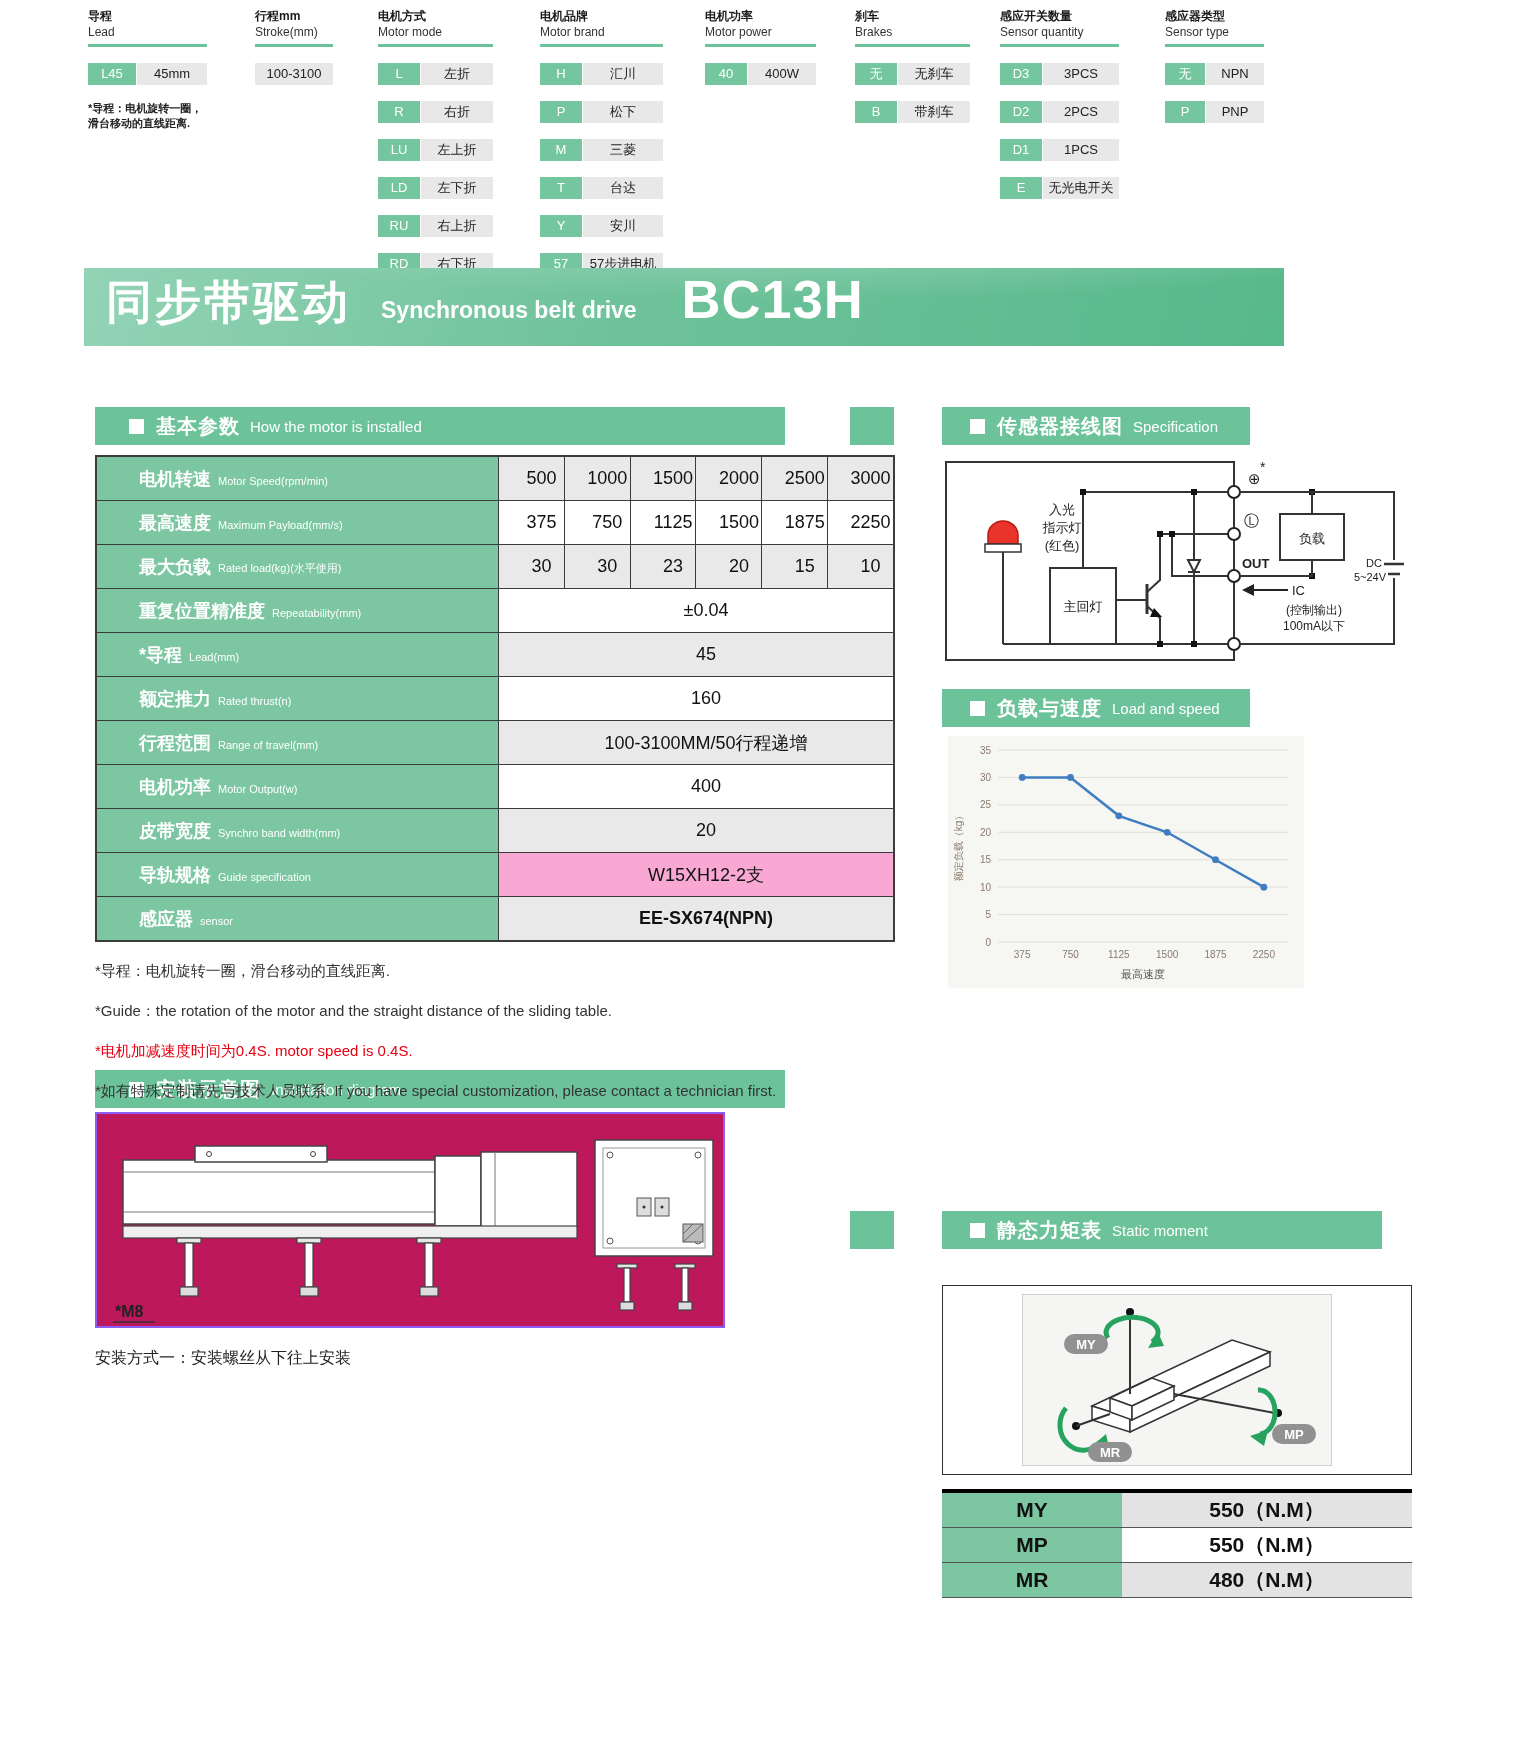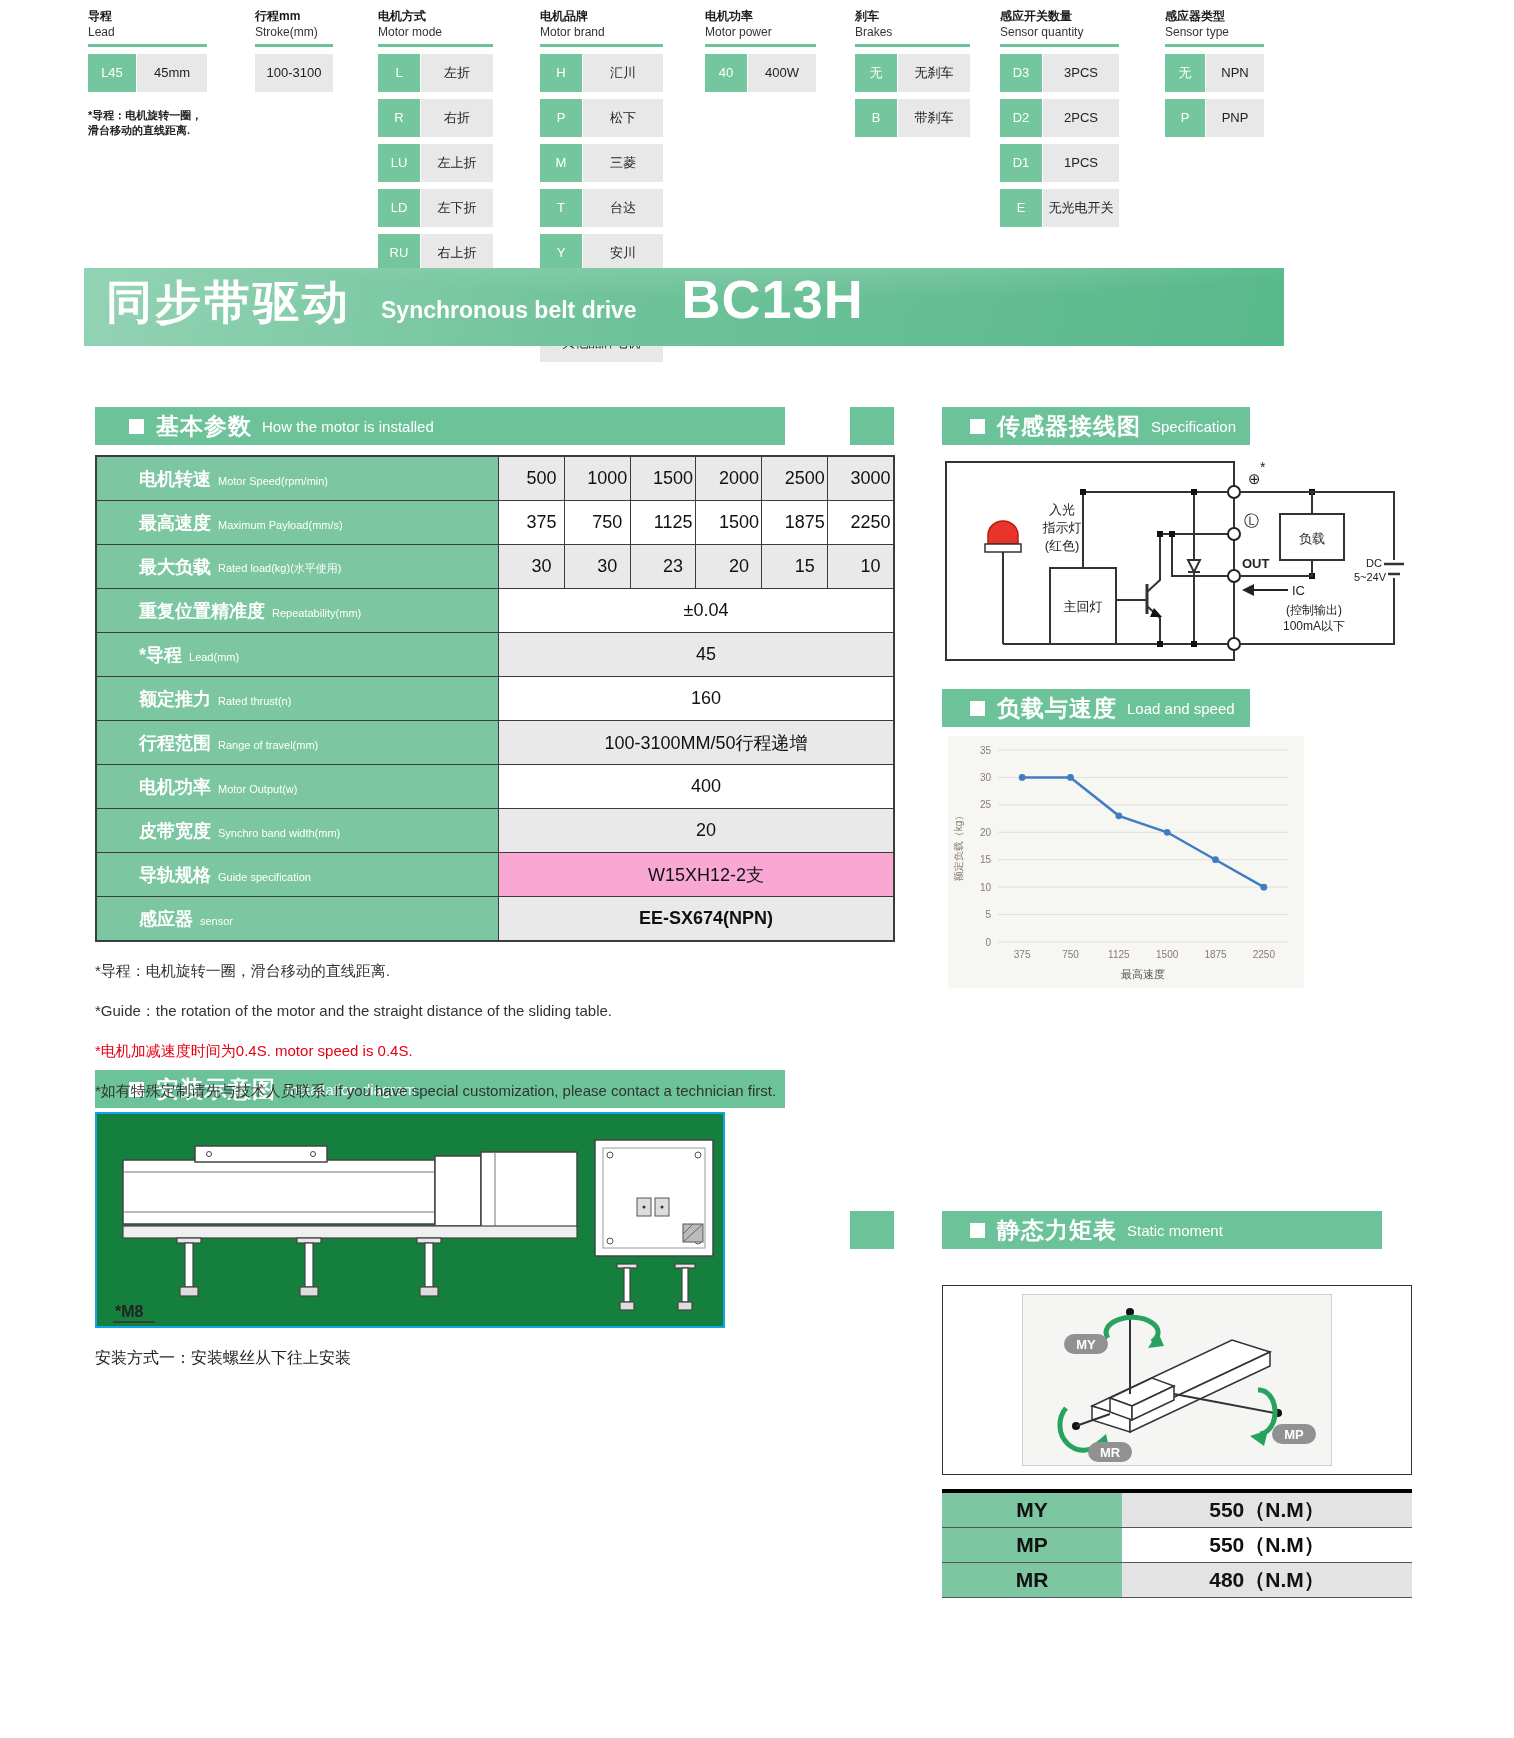--- a/index.html
+++ b/index.html
@@ -4,61 +4,61 @@
 <style>
   html,body{margin:0;padding:0;background:#fff;}
   body{font-family:"Liberation Sans","DejaVu Sans",sans-serif;}
   .page{position:relative;width:1514px;height:1738px;background:#ffffff;overflow:hidden;}
 
   
   .lg{position:absolute;top:10px;}
   .lg-zh{font-size:12px;font-weight:bold;color:#1a1a1a;line-height:1.15;}
   .lg-en{font-size:12px;color:#333;margin-top:1px;}
   .lg-head{border-bottom:3px solid #6cc39a;padding-bottom:5px;}
-  .lg-row{display:flex;margin-top:7px;height:38px;}
+  .lg-row{display:flex;margin-top:16px;height:22px;}
   .lr-code{background:#74c69e;color:#fff;font-size:13px;display:flex;align-items:center;justify-content:center;}
   .lr-label{background:#e8e8e8;color:#222;font-size:13px;display:flex;align-items:center;justify-content:center;margin-left:1px;}
   .lr-single{margin-left:0;}
   .lg-note{font-size:11px;font-weight:bold;color:#222;margin-top:16px;line-height:1.4;white-space:pre-line;}
 
   
   .banner{position:absolute;left:84px;top:268px;width:1200px;height:78px;
     background:linear-gradient(105deg,#93d3b5 0%,#6ec29a 45%,#5ab induced 0%); 
     background:linear-gradient(105deg,#93d3b5 0%,#6ec29a 45%,#58b98b 100%);
     overflow:hidden;}
   .banner:before{content:"";position:absolute;left:-5%;top:-60%;width:110%;height:120%;
     background:radial-gradient(ellipse at 60% 0%,rgba(255,255,255,.35),rgba(255,255,255,0) 60%);}
   .banner-inner{position:absolute;left:22px;bottom:12px;display:flex;align-items:baseline;color:#fff;}
   .bn-zh{font-size:46px;font-weight:bold;letter-spacing:3px;}
   .bn-en{font-size:23px;margin-left:30px;font-weight:bold;}
   .bn-model{font-size:54px;font-weight:bold;margin-left:45px;letter-spacing:1px;}
 
   
   .hdr{position:absolute;height:38px;background:#6cc39a;display:flex;align-items:center;color:#fff;}
   .hdr .sq{width:15px;height:15px;background:#fff;margin:0 12px 0 34px;flex:none;}
-  .hdr .zh{font-size:23px;font-weight:bold;letter-spacing:1px;white-space:nowrap;}
+  .hdr .zh{font-size:20px;font-weight:bold;letter-spacing:1px;white-space:nowrap;}
   .hdr .en{font-size:15px;margin-left:10px;white-space:nowrap;}
   .cap{position:absolute;width:44px;height:38px;background:#6cc39a;}
 
   
   #spec{position:absolute;left:95px;top:455px;width:800px;border:2px solid #3c3c3c;box-sizing:border-box;}
   .sp-row{display:flex;height:43px;border-top:1px solid #3c3c3c;}
   .sp-row:first-child{border-top:none;}
   .sp-label{width:401px;flex:none;background:#7cc7a2;color:#fff;display:flex;align-items:center;padding-left:42px;box-sizing:border-box;}
   .sp-zh{font-size:18px;font-weight:bold;white-space:nowrap;}
   .sp-en{font-size:11px;margin-left:7px;position:relative;top:2px;white-space:nowrap;}
   .sp-vals{flex:1;display:flex;}
   .sp-cell,.sp-spancell{flex:1;display:flex;align-items:center;justify-content:center;font-size:18px;color:#111;border-left:1px solid #3c3c3c;padding-left:20px;}
 
   .note{position:absolute;left:95px;font-size:15px;color:#333;}
 
   
   #wiring{position:absolute;left:942px;top:456px;}
   #chartbox{position:absolute;left:948px;top:736px;width:356px;height:252px;background:#f6f6f3;}
-  #installbox{position:absolute;left:95px;top:1112px;width:630px;height:216px;border:2px solid #0ea5e9;box-sizing:border-box;background:#15803d;}
+  #installbox{position:absolute;left:95px;top:1112px;width:630px;height:216px;border:2px solid #8b5cf6;box-sizing:border-box;background:#be185d;}
   .caption{position:absolute;left:95px;top:1348px;font-size:16px;color:#222;}
   #staticbox{position:absolute;left:942px;top:1285px;width:470px;height:190px;border:1px solid #333;box-sizing:border-box;background:#fff;display:flex;align-items:center;justify-content:center;}
 
   
   #stable{position:absolute;left:942px;top:1489px;width:470px;border-top:4px solid #000;}
   .st-row{display:flex;height:34px;border-bottom:1px solid #555;}
   .st-label{width:180px;flex:none;background:#7cc7a2;color:#111;font-size:21px;font-weight:bold;display:flex;align-items:center;justify-content:center;}
   .st-val{flex:1;display:flex;align-items:center;justify-content:center;font-size:21px;font-weight:bold;color:#111;}
 
   svg text{font-family:"Liberation Sans","DejaVu Sans",sans-serif;}

